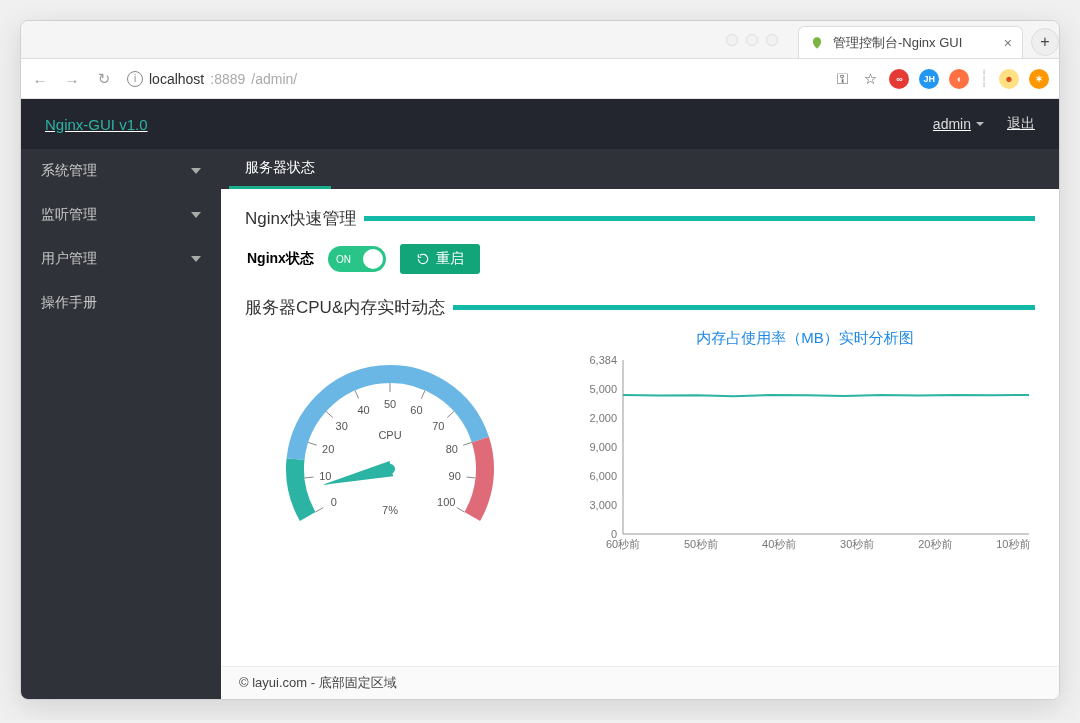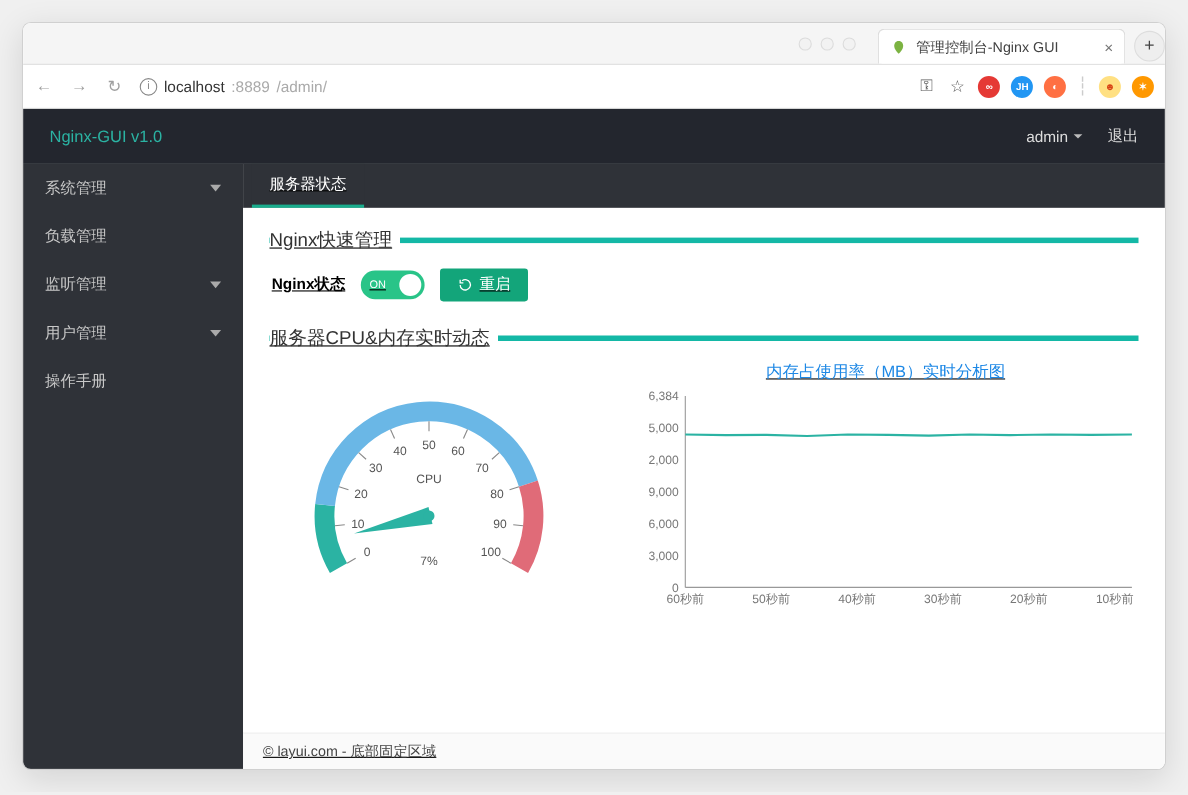--- a/index.html
+++ b/index.html
@@ -13,30 +13,30 @@
     .tab .close-x { margin-left:auto; color:#777; font-size:14px; }
     .newtab { width:28px; height:28px; margin:0 0 2px 8px; border-radius:50%; background:#eee; display:flex; align-items:center; justify-content:center; font-size:16px; color:#444; border:1px solid #ddd; }
     .toolbar { height:40px; background:#fff; border-bottom:1px solid #e5e5e5; display:flex; align-items:center; padding:0 10px; gap:14px; }
     .tb-ic { color:#a0a0a0; font-size:15px; width:18px; text-align:center; }
     .urlbar { flex:1; display:flex; align-items:center; gap:6px; font-size:14px; color:#333; }
     .urlbar .info { width:16px; height:16px; border:1.5px solid #888; border-radius:50%; display:flex; align-items:center; justify-content:center; font-size:10px; color:#888; }
     .urlbar .dim { color:#aaa; }
     .ext { display:flex; align-items:center; gap:10px; }
     .ext-badge { width:20px; height:20px; border-radius:50%; display:flex; align-items:center; justify-content:center; font-size:9px; font-weight:bold; color:#fff; }
     .app { flex:1; display:flex; flex-direction:column; background:#fff; }
-    .topbar { height:50px; background:#23262E; color:#fff; display:flex; align-items:center; padding:0 24px; }
+    .topbar { height:50px; background:#23262E; color:#fff; display:flex; align-items:center; padding:0 24px;text-decoration:underline; }
     .brand { color:#2bb3a3; font-size:15px; }
     .topbar-right { margin-left:auto; display:flex; align-items:center; gap:22px; font-size:14px; color:#ddd; }
     .user-drop { display:flex; align-items:center; gap:4px; }
     .user-drop svg{ width:10px;height:10px;fill:#bbb;}
     .body { flex:1; display:flex; min-height:0; }
     .sidebar { width:200px; background:#2F3238; color:#c8c8c8; display:flex; flex-direction:column; font-size:14px; }
     .side-item { height:44px; display:flex; align-items:center; padding:0 20px; cursor:pointer; justify-content:space-between; }
     .caret-down { width:0;height:0;border-left:5px solid transparent;border-right:5px solid transparent;border-top:6px solid #aaa; }
-    .main { flex:1; display:flex; flex-direction:column; min-width:0;text-decoration:underline; }
+    .main { flex:1; display:flex; flex-direction:column; min-width:0; }
     .tabs { height:40px; background:#2F3238; display:flex; align-items:stretch; padding-left:8px; }
     .tab2 { padding:0 16px; display:flex; align-items:center; color:#fff; font-size:14px; border-bottom:3px solid #1aad8d; background:#2F3238; }
     .content { flex:1; padding:18px 24px 0 24px; overflow:auto; background:#fff; }
     fieldset.sect { border:none; border-top:5px solid #14b8a6; margin-bottom:18px; }
     fieldset.sect legend { padding:0 8px 0 0; font-size:17px; color:#333; }
     .row1 { display:flex; align-items:center; gap:14px; padding:14px 2px 4px; }
     .lbl { font-size:14px; font-weight:bold; }
     .switch { width:58px; height:26px; background:#29c488; border-radius:20px; position:relative; color:#fff; font-size:10px; display:flex; align-items:center; padding-left:8px; }
     .switch::after{ content:""; position:absolute; right:3px; top:3px; width:20px; height:20px; background:#fff; border-radius:50%; }
     .btn-restart { background:#13a57a; color:#fff; border:none; border-radius:3px; height:30px; padding:0 16px; display:flex; align-items:center; gap:6px; font-size:14px; }
@@ -108,23 +108,20 @@
         </div>
         <span>退出</span>
       </div>
     </div>
 
     <div class="body">
       <div class="sidebar">
         <div class="side-item">
             <span>系统管理</span>
             <span class="caret-down"></span>
-          </div>
-        <div class="side-item">
-            <span>负载管理</span>
           </div>
         <div class="side-item">
             <span>监听管理</span>
             <span class="caret-down"></span>
           </div>
         <div class="side-item">
             <span>用户管理</span>
             <span class="caret-down"></span>
           </div>
         <div class="side-item">

